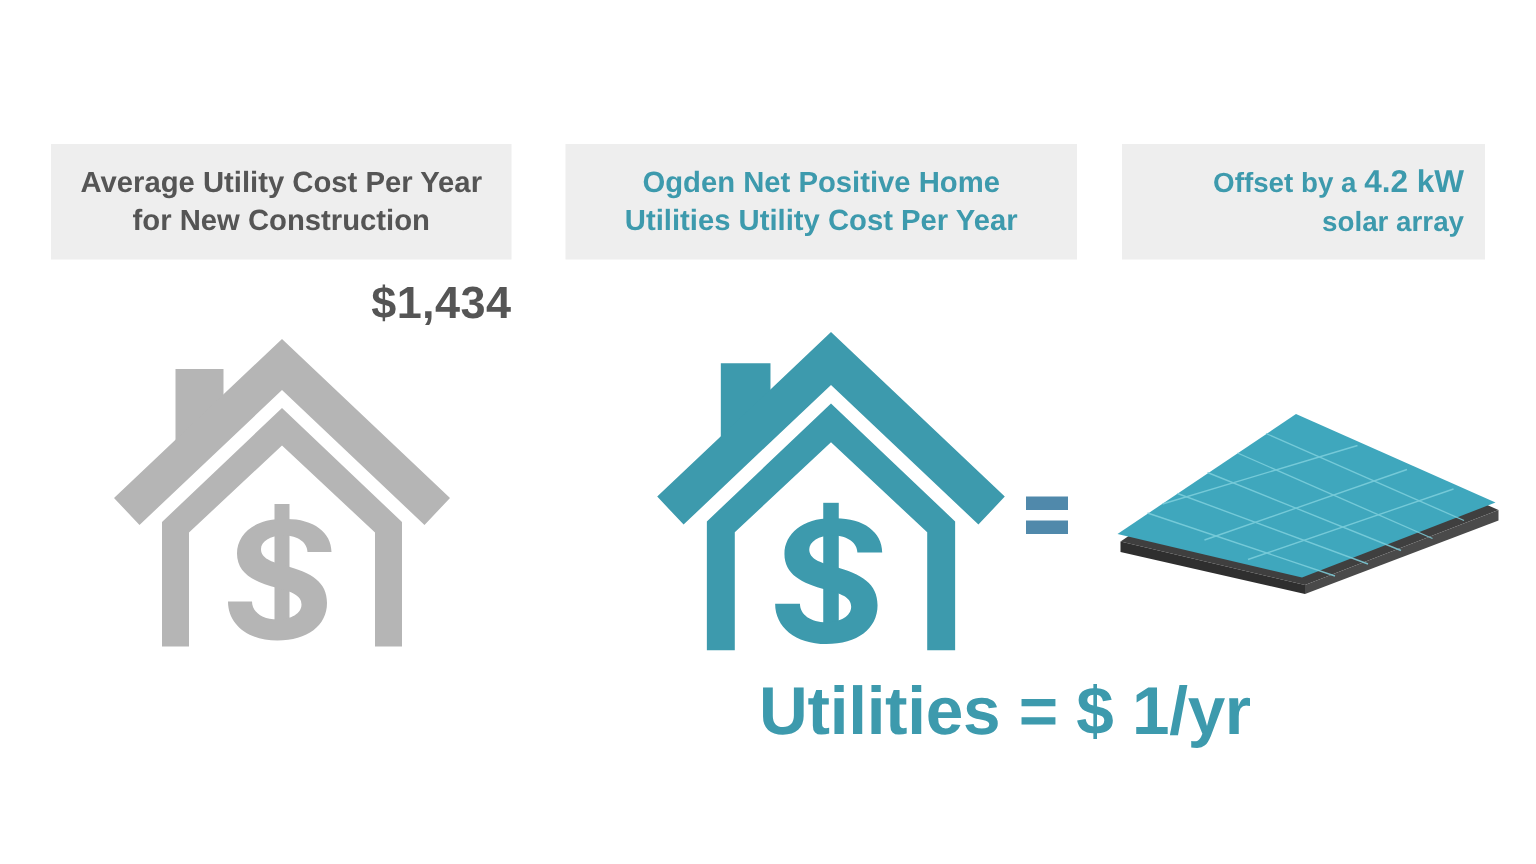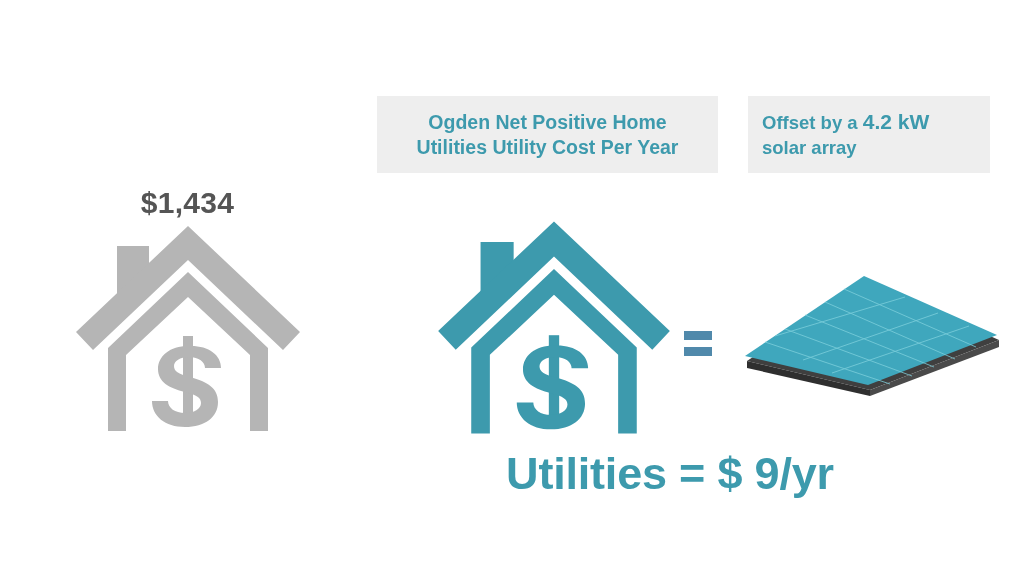--- a/index.html
+++ b/index.html
@@ -59,39 +59,39 @@
   }
 
   #box-3 {
     left: 748px;
     top: 96px;
     width: 242px;
     height: 77px;
     padding: 0 14px;
     color: #3d9aad;
     font-size: 18.5px;
-    text-align: left;
+    text-align: right;
     justify-content: flex-start;
   }
   #box-3 .big {
     font-size: 21px;
   }
 
   
   .figure {
     position: absolute;
     font-weight: bold;
     font-size: 30px;
     letter-spacing: 0.3px;
   }
   #value-1 {
     left: 34px;
     top: 186px;
     width: 307px;
-    text-align: center;
+    text-align: right;
     color: #555555;
   }
   #value-2 {
     left: 377px;
     top: 186px;
     width: 341px;
     text-align: center;
     color: #3d9aad;
   }
 
@@ -151,20 +151,23 @@
     font-size: 45px;
     letter-spacing: -0.2px;
     white-space: nowrap;
   }
 </style>
 </head>
 <body>
 
 <div class="stage">
 
+  <div class="label-box" id="box-1">
+    <span>Average Utility Cost Per Year for New Construction</span>
+  </div>
 
   <div class="figure" id="value-1">$1,434</div>
 
   <svg class="house" id="house-gray" viewBox="0 0 232 212">
 
     <path d="M45 22 L77 22 L77 60 L45 82 Z" fill="#b5b5b5"></path>
 
     <path d="M116 2 L228 108 L211 126 L116 36 L21 126 L4 108 Z" fill="#b5b5b5"></path>
 
     <path d="M116 48 L196 124 L196 207 L178 207 L178 131 L116 73 L54 131 L54 207 L36 207 L36 124 Z" fill="#b5b5b5"></path>
@@ -240,15 +243,15 @@
       <line x1="43" y1="61" x2="170" y2="108"></line>
       <line x1="63" y1="47" x2="192" y2="99"></line>
       <line x1="83" y1="34" x2="213" y2="91"></line>
       <line x1="102" y1="21" x2="234" y2="79"></line>
       <line x1="33" y1="68" x2="163" y2="29"></line>
       <line x1="61" y1="92" x2="196" y2="45"></line>
       <line x1="90" y1="105" x2="227" y2="58"></line>
     </g>
   </svg>
 
-  <div id="utilities-headline">Utilities = $ 9/yr</div>
+  <div id="utilities-headline">Utilities = $ 1/yr</div>
 
 </div>
 
 </body></html>

